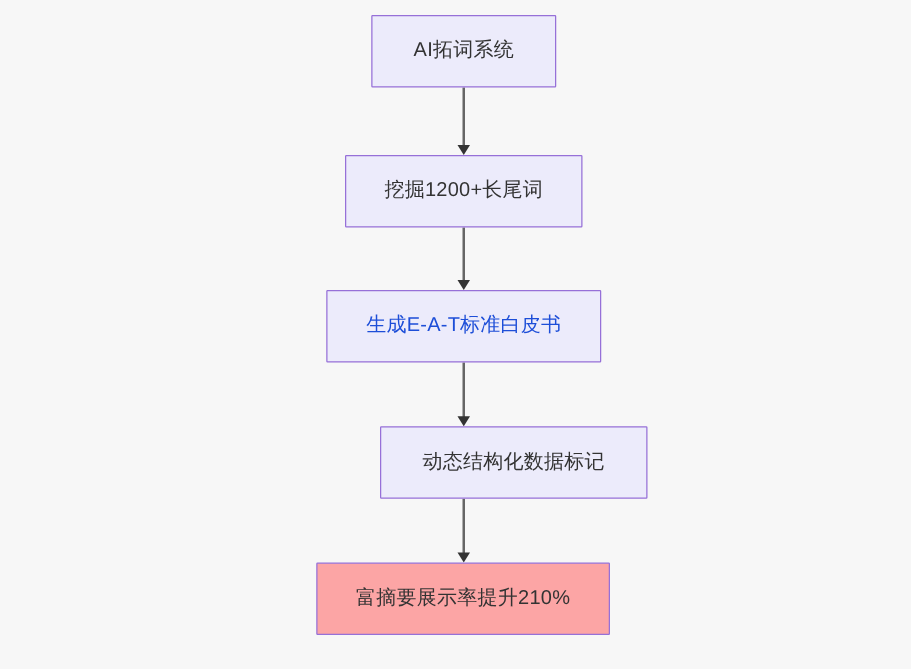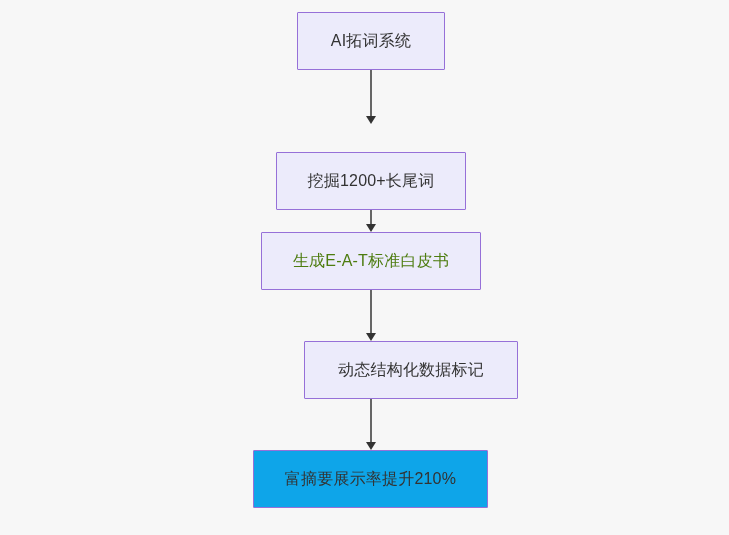--- a/index.html
+++ b/index.html
@@ -82,29 +82,29 @@
   </div>
   <div class="edge" style="left: 370px; top: 399px; height: 51px;">
     <div class="edge-line" style="height: 44px; background: rgb(102, 102, 102);"></div>
     <div class="edge-head" style="top: 42.5px; border-top-color: rgb(51, 51, 51);"></div>
   </div>
 
   <div class="node" style="left: 297px; top: 12px; width: 148px; height: 58px; background: rgb(236, 235, 251); border-color: rgb(150, 112, 216);">
     <span class="node-label" style="color: rgb(51, 51, 51);">AI拓词系统</span>
   </div>
 
-  <div class="node" style="left: 276px; top: 124px; width: 190px; height: 58px; background: rgb(236, 235, 251); border-color: rgb(150, 112, 216); margin-top: 28px;">
+  <div class="node" style="left: 276px; top: 124px; width: 190px; height: 58px; background: rgb(236, 235, 251); border-color: rgb(150, 112, 216);">
     <span class="node-label" style="color: rgb(51, 51, 51);">挖掘1200+长尾词</span>
   </div>
 
   <div class="node" style="left: 261px; top: 232px; width: 220px; height: 58px; background: rgb(236, 235, 251); border-color: rgb(150, 112, 216);">
-    <span class="node-label" style="color: #4d7c0f;">生成E-A-T标准白皮书</span>
+    <span class="node-label" style="color: #1d4ed8;">生成E-A-T标准白皮书</span>
   </div>
 
   <div class="node" style="left: 264px; top: 341px; width: 214px; height: 58px; background: rgb(236, 235, 251); border-color: rgb(150, 112, 216); margin-left: 40px;">
     <span class="node-label" style="color: rgb(51, 51, 51);">动态结构化数据标记</span>
   </div>
 
-  <div class="node" style="left: 253px; top: 450px; width: 235px; height: 58px; background: #0ea5e9; border-color: rgb(150, 112, 216);">
+  <div class="node" style="left: 253px; top: 450px; width: 235px; height: 58px; background: #fca5a5; border-color: rgb(150, 112, 216);">
     <span class="node-label" style="color: rgb(51, 51, 51);">富摘要展示率提升210%</span>
   </div>
 
 </div>
 
 </body></html>

